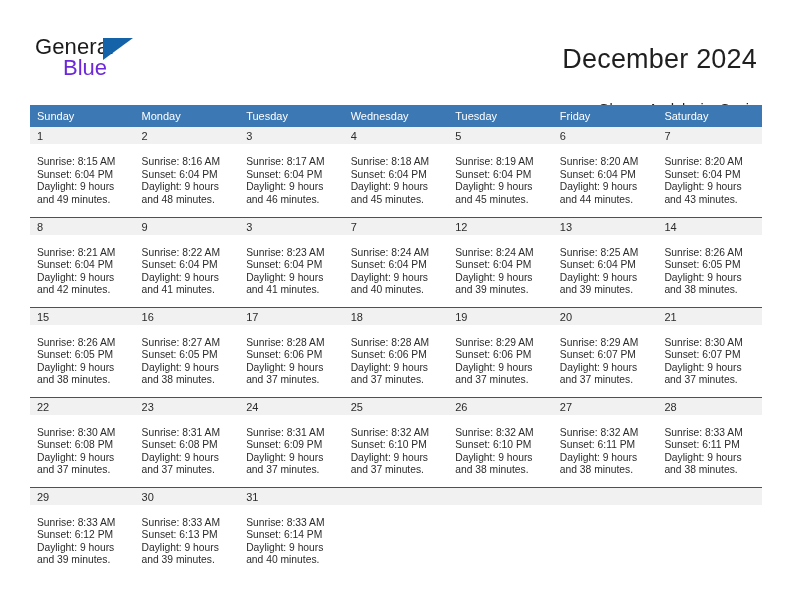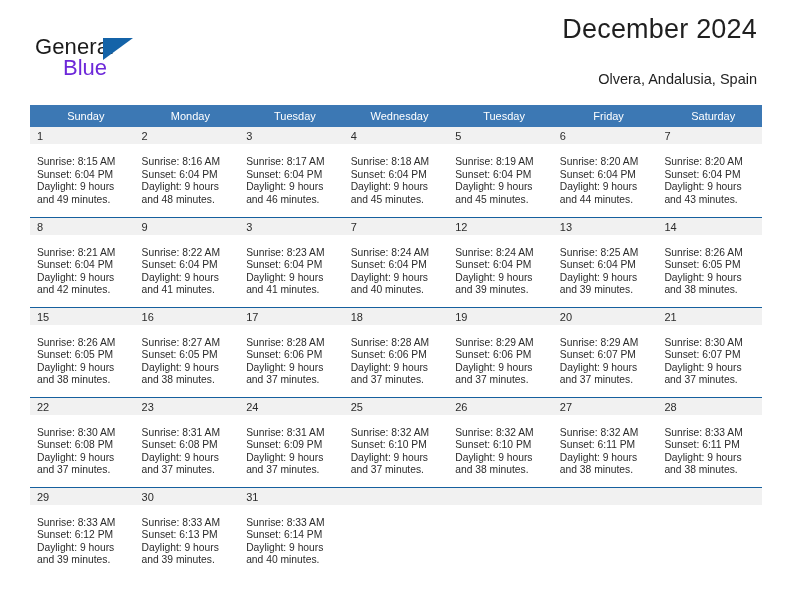--- a/index.html
+++ b/index.html
@@ -63,21 +63,21 @@
     top: 4px;
     width: 0;
     height: 0;
     border-left: 30px solid #1463a8;
     border-bottom: 22px solid transparent;
   }
 
   .title-block {
     position: absolute;
     right: 35px;
-    top: 12px;
+    top: 42px;
     text-align: right;
   }
   .title-main {
     font-size: 27px;
     font-weight: normal;
     color: #1f1f1f;
     line-height: 34px;
     letter-spacing: 0.2px;
   }
   .title-sub {
@@ -95,21 +95,21 @@
     width: 732px;
     border-collapse: collapse;
     table-layout: fixed;
   }
 
   .calendar th {
     background: #3c78b4;
     color: #ffffff;
     font-size: 11px;
     font-weight: normal;
-    text-align: center;
+    text-align: left;
     padding: 5px 0 5px 7px;
     height: 18px;
     box-sizing: border-box;
     border: none;
   }
 
   .calendar td {
     vertical-align: top;
     padding: 0;
     height: 90px;

